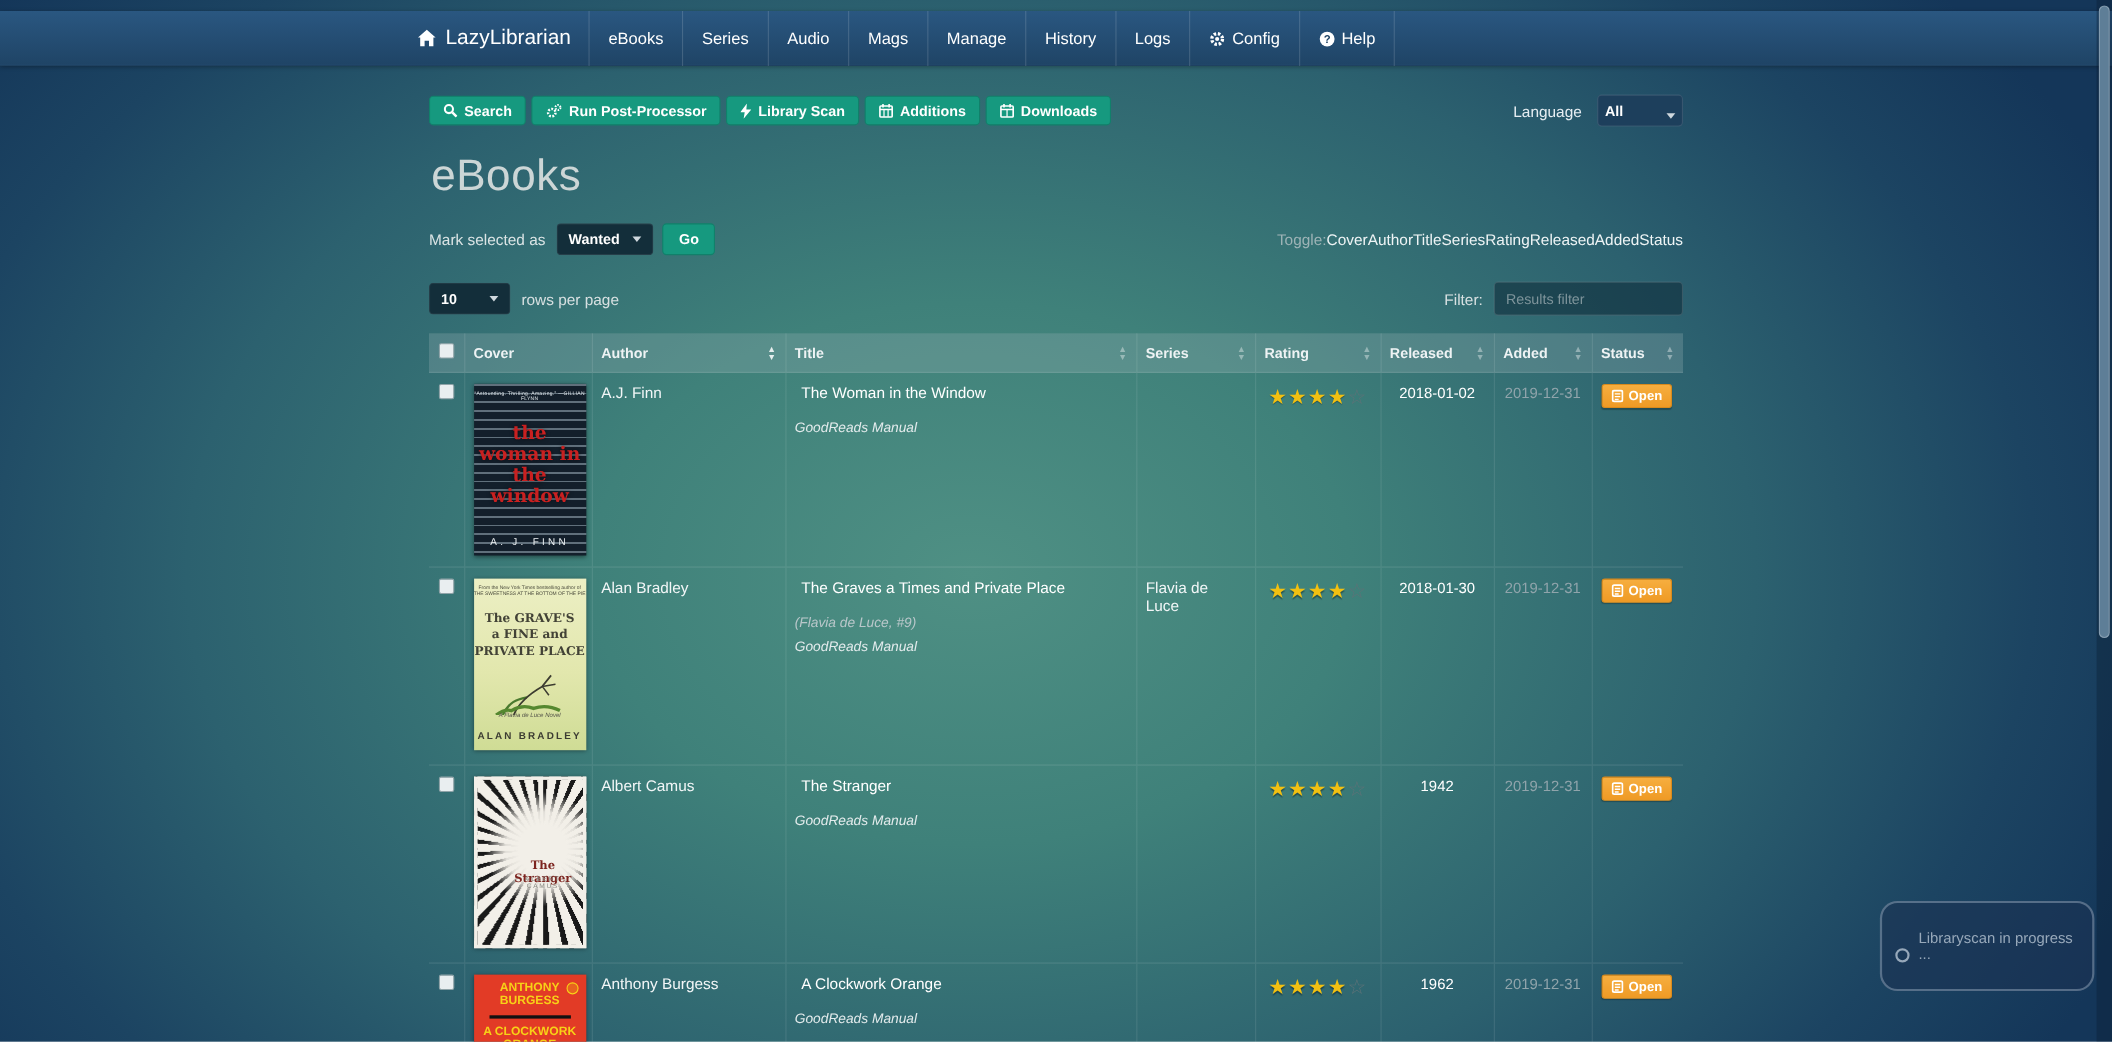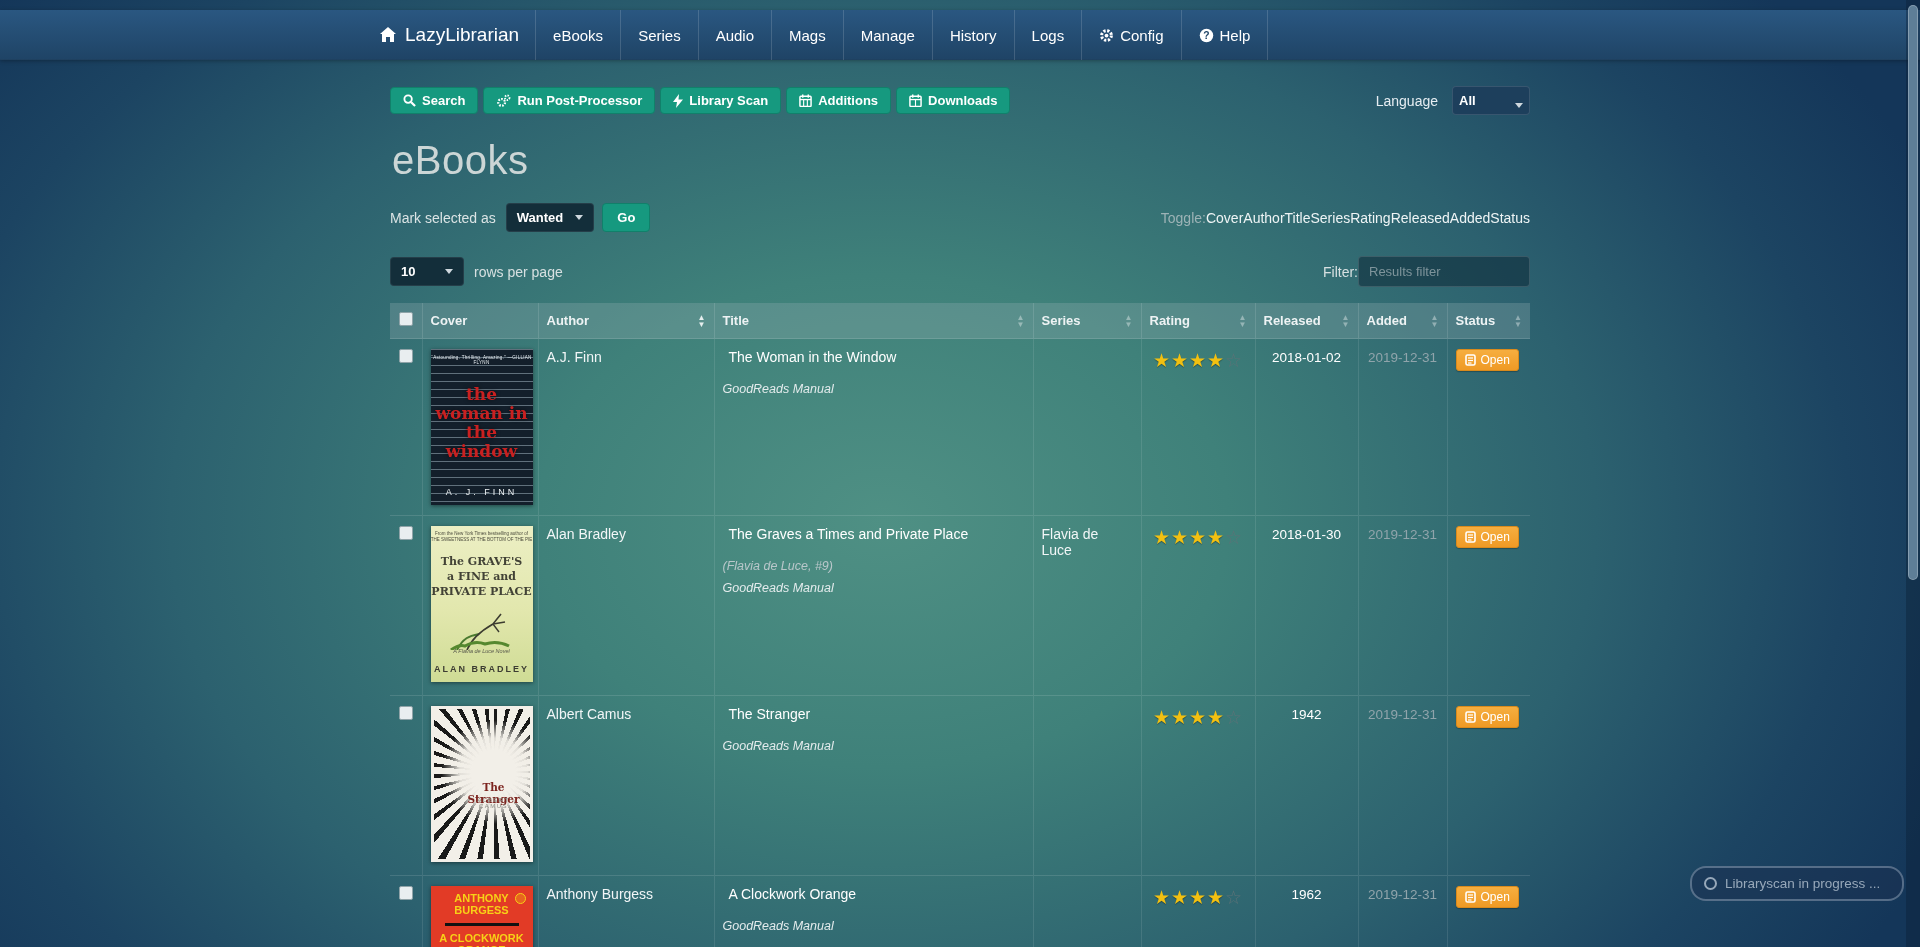--- a/index.html
+++ b/index.html
@@ -55,21 +55,21 @@
     background:#132e3a; color:#fff; border:1px solid rgba(255,255,255,0.08); border-radius:4px;
     font-size:13px; font-weight:bold; padding:6px 10px; min-width:84px; cursor:pointer;
   }
   .btn-go { margin-left:8px; margin-right:0; padding:6px 14px; }
   .toggle-wrap { margin-left:auto; display:flex; align-items:center; font-size:14px; }
   .toggle-label { color:#9db3b6; }
   .toggle-link { color:#eef4f5; font-weight:500; cursor:pointer; text-decoration:none; }
   .pager-row { display:flex; align-items:center; margin-bottom:16px; }
   .pager-select { min-width:74px; }
   .pager-label { font-size:14px; color:#d7e0e1; margin-left:10px; }
-  .filter-wrap { margin-left:auto; display:flex; align-items:center; gap:0; }
+  .filter-wrap { margin-left:auto; display:flex; align-items:center; gap:10px; }
   .filter-label { font-size:14px; color:#d7e0e1; }
   .filter-input {
     background:rgba(12,40,54,0.55); border:1px solid rgba(255,255,255,0.14); border-radius:4px;
     color:#dfe8ea; font-size:13px; padding:7px 10px; width:172px; outline:none;
     font-family:"Liberation Sans",sans-serif;
   }
   .filter-input::placeholder { color:#7e949b; }
   
   table.books { width:1140px; border-collapse:collapse; table-layout:fixed; }
   thead th {
@@ -98,21 +98,21 @@
   .series-note + .subtitle { margin-top:8px; }
   .stars { font-size:19px; letter-spacing:1px; white-space:nowrap; }
   .stars .full { color:#f2c011; text-shadow:0 1px 1px rgba(0,0,0,0.35); }
   .stars .empty { color:#5d7277; }
   td.center { text-align:center; }
   .released-val { color:#ffffff; font-weight:normal; font-size:13.5px; }
   .added-val { color:#90a4ab; font-size:13.5px; }
   .btn-open {
     display:inline-flex; align-items:center; gap:5px;
     background:linear-gradient(180deg,#f6ae3f,#ef9a25); border:1px solid #d98a1c; border-radius:3px;
-    color:#fff; font-size:12px; font-weight:normal; padding:3px 8px; cursor:pointer;
+    color:#fff; font-size:12px; font-weight:bold; padding:3px 8px; cursor:pointer;
     box-shadow:0 1px 1px rgba(0,0,0,0.25);
   }
   
   .cover { width:102px; height:156px; position:relative; overflow:hidden; box-shadow:0 1px 4px rgba(0,0,0,0.45); cursor:pointer; }
   
   .cover-woman {
     background:#131f2b;
     background-image:repeating-linear-gradient(180deg, rgba(190,210,222,0.45) 0 1.5px, rgba(19,31,43,0) 1.5px 8px);
   }
   .cover-woman .tagline { position:absolute; top:6px; left:0; right:0; text-align:center; font-size:4.5px; color:#e8eef2; letter-spacing:0.3px; }
@@ -139,24 +139,24 @@
   .cover-stranger .stitle { position:absolute; top:72px; left:28px; right:4px; text-align:center; font-family:"DejaVu Serif",serif; font-size:10.5px; font-weight:bold; color:#7c241f; }
   .cover-stranger .sauthor { position:absolute; top:88px; left:28px; right:4px; text-align:center; font-size:6px; letter-spacing:1.5px; color:#8a8a82; }
   
   .cover-clockwork { background:#e23b26; }
   .cover-clockwork .ca { position:absolute; top:6px; left:0; right:0; text-align:center; color:#f7d117; font-size:11px; font-weight:bold; line-height:12px; }
   .cover-clockwork .logo { position:absolute; top:7px; right:7px; width:11px; height:11px; border-radius:50%; border:1px solid #f7d117; background:#e8641f; }
   .cover-clockwork .bar { position:absolute; top:37px; left:14px; right:14px; height:3px; background:#111; }
   .cover-clockwork .ct { position:absolute; top:46px; left:0; right:0; text-align:center; color:#f7d117; font-size:11px; font-weight:bold; line-height:12px; }
   
   .toast {
-    position:absolute; right:16px; bottom:46px; width:214px;
-    display:flex; align-items:center; gap:8px;
+    position:absolute; right:16px; bottom:46px; width:195px;
+    display:flex; align-items:flex-end; gap:8px;
     background:rgba(28,50,82,0.55); border:2px solid rgba(200,215,230,0.35); border-radius:16px;
-    padding:8px 12px; color:#97a8ba; font-size:13.5px;
+    padding:24px 12px; color:#97a8ba; font-size:13.5px;
   }
   .spinner { width:13px; height:13px; border-radius:50%; border:2.5px solid #97a8ba; flex:0 0 auto; }
   
   .scrollbar-track { position:absolute; top:0; right:0; width:14px; height:947px; background:rgba(10,25,45,0.35); }
   .scrollbar-thumb { position:absolute; top:5px; right:2px; width:10px; height:575px; border-radius:6px; background:#5e7e97; border:1px solid rgba(255,255,255,0.25); cursor:pointer; }
 </style>
 </head>
 <body>
 
 <div class="navbar">

